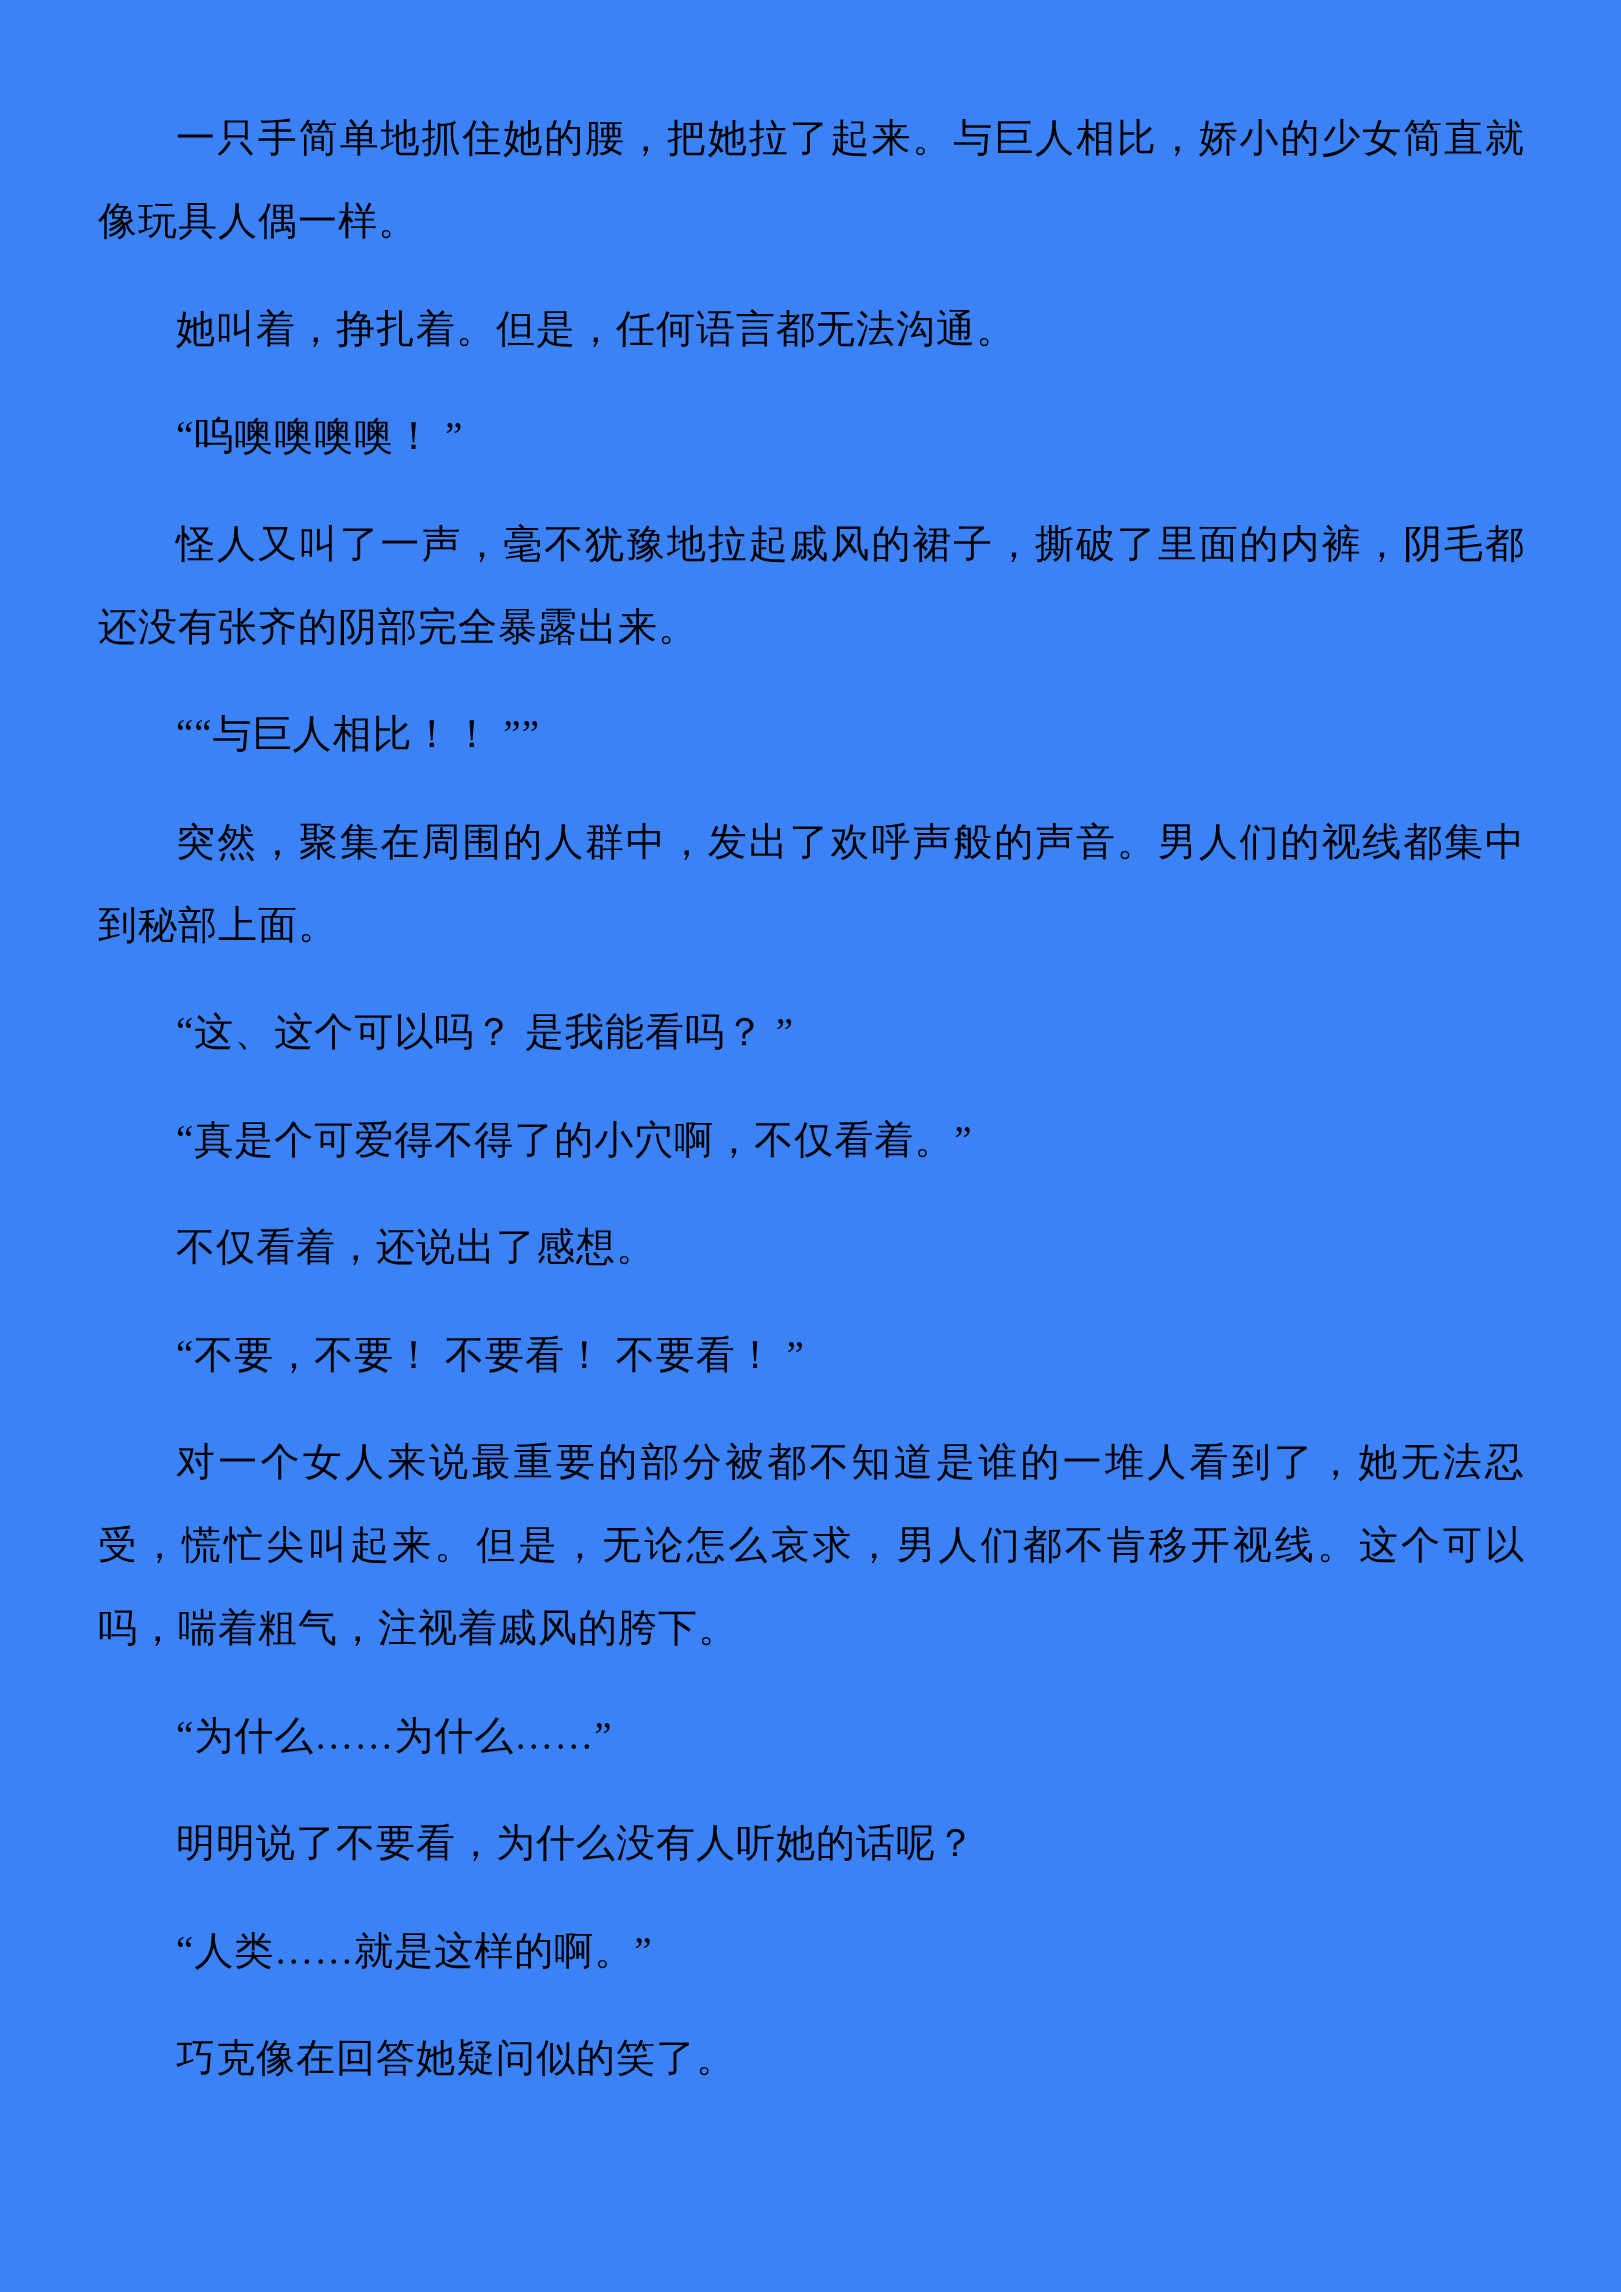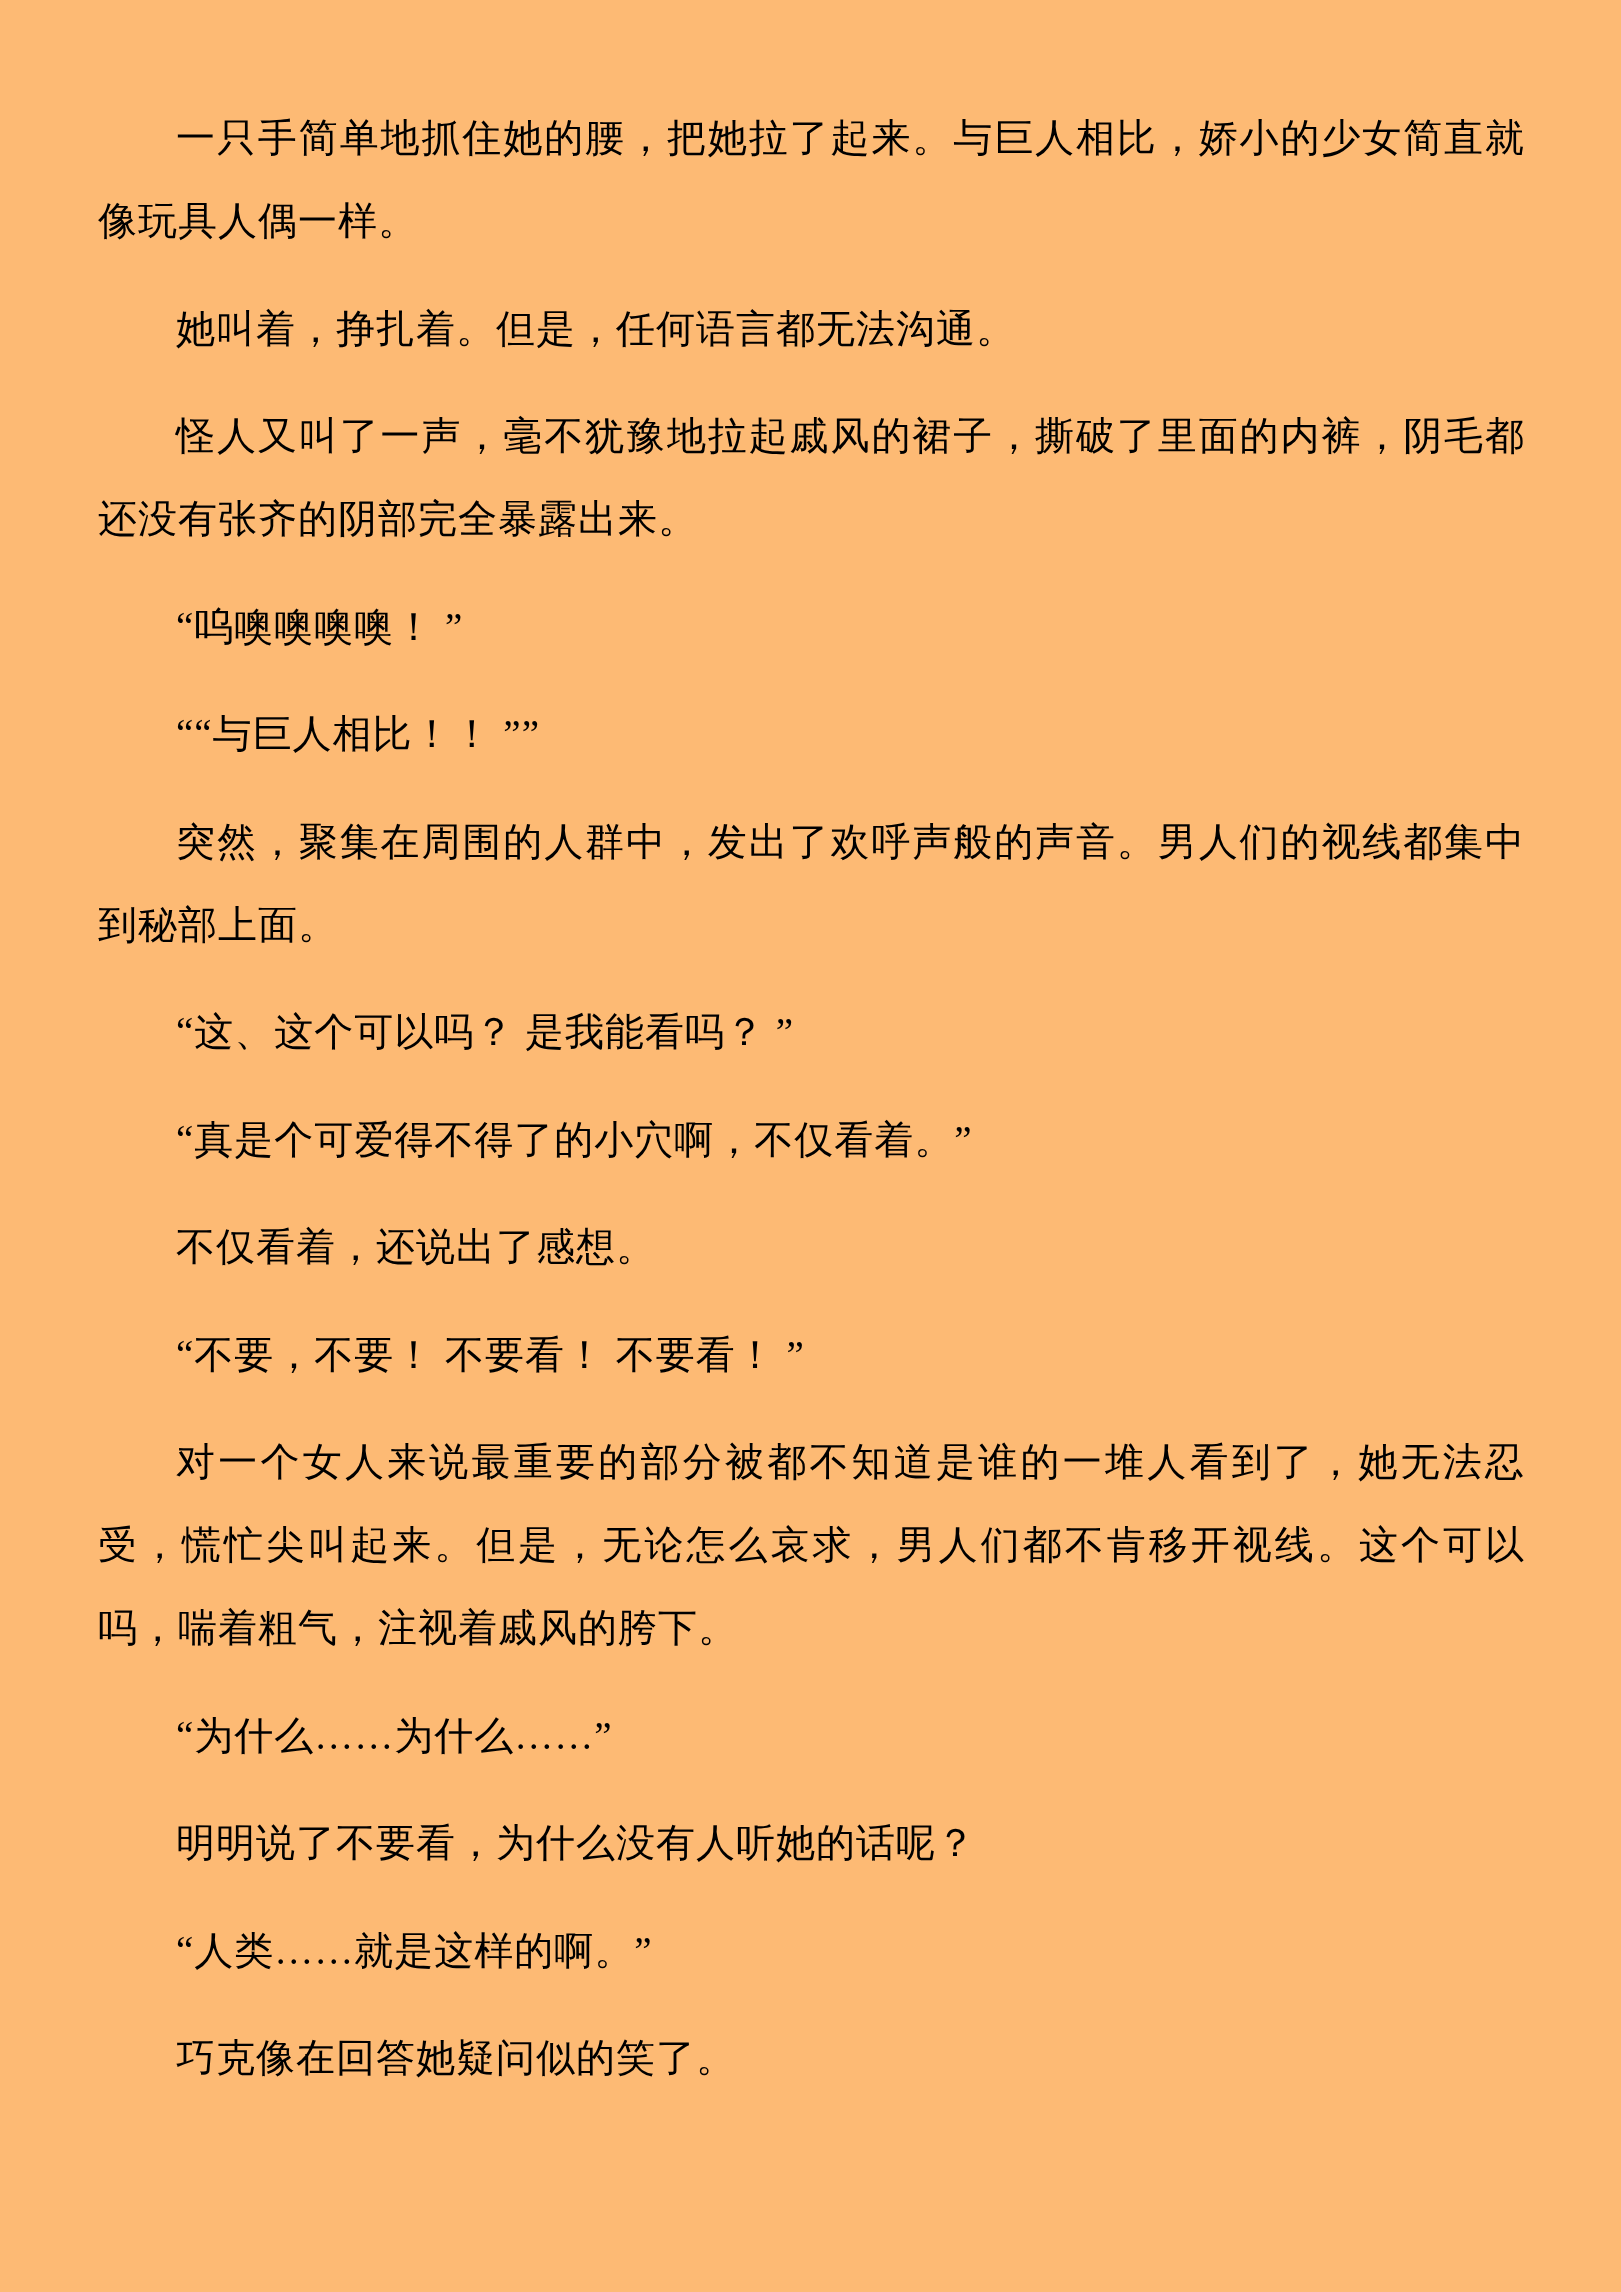--- a/index.html
+++ b/index.html
@@ -10,43 +10,43 @@
   body {
     width: 1621px;
     height: 2293px;
     overflow: hidden;
   }
   .page {
     box-sizing: border-box;
     width: 1621px;
     height: 2293px;
     padding: 96px 96px 0 98px;
-    background: #fdba74;
+    background: #3b82f6;
   }
   .para {
     margin: 0 0 24.5px 0;
     font-family: "Liberation Serif", "DejaVu Serif", serif;
     font-size: 39px;
     line-height: 83px;
     letter-spacing: 1px;
     color: #000000;
     text-indent: 78px;
     text-align: justify;
     word-break: break-all;
     overflow-wrap: break-word;
   }
 </style>
 </head>
 <body>
 
 <div class="page">
   <p class="para">一只手简单地抓住她的腰，把她拉了起来。与巨人相比，娇小的少女简直就像玩具人偶一样。</p>
   <p class="para">她叫着，挣扎着。但是，任何语言都无法沟通。</p>
+  <p class="para">“呜噢噢噢噢！ ”</p>
   <p class="para">怪人又叫了一声，毫不犹豫地拉起戚风的裙子，撕破了里面的内裤，阴毛都还没有张齐的阴部完全暴露出来。</p>
-  <p class="para">“呜噢噢噢噢！ ”</p>
   <p class="para">““与巨人相比！！ ””</p>
   <p class="para">突然，聚集在周围的人群中，发出了欢呼声般的声音。男人们的视线都集中到秘部上面。</p>
   <p class="para">“这、这个可以吗？ 是我能看吗？ ”</p>
   <p class="para">“真是个可爱得不得了的小穴啊，不仅看着。”</p>
   <p class="para">不仅看着，还说出了感想。</p>
   <p class="para">“不要，不要！ 不要看！ 不要看！ ”</p>
   <p class="para">对一个女人来说最重要的部分被都不知道是谁的一堆人看到了，她无法忍受，慌忙尖叫起来。但是，无论怎么哀求，男人们都不肯移开视线。这个可以吗，喘着粗气，注视着戚风的胯下。</p>
   <p class="para">“为什么……为什么……”</p>
   <p class="para">明明说了不要看，为什么没有人听她的话呢？</p>
   <p class="para">“人类……就是这样的啊。”</p>

